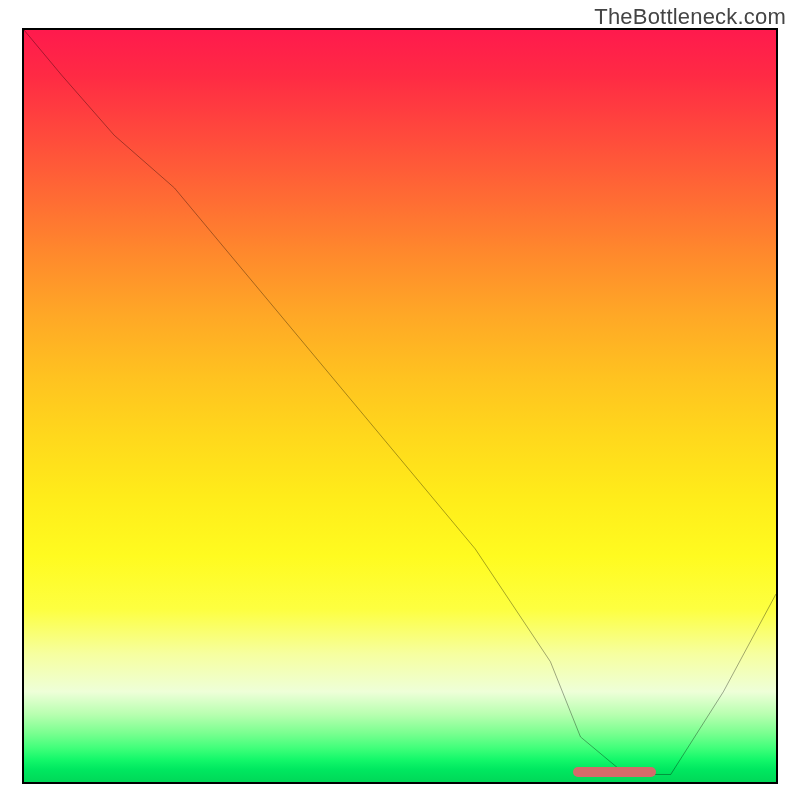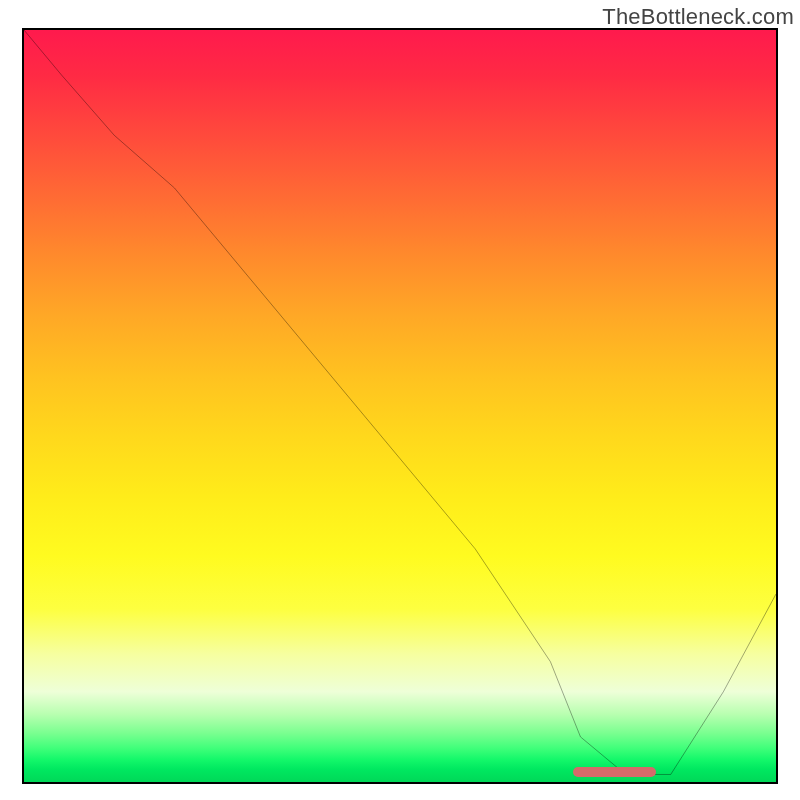--- a/index.html
+++ b/index.html
@@ -11,21 +11,21 @@
     font-family: Arial, Helvetica, sans-serif;
   }
   .container {
     position: relative;
     width: 800px;
     height: 800px;
   }
   .watermark {
     position: absolute;
     top: 4px;
-    right: 6px;
+    right: 14px;
     color: #444;
     font-size: 22px;
     font-weight: 500;
     letter-spacing: 0.2px;
     z-index: 5;
   }
   .frame {
     position: absolute;
     left: 22px;
     top: 28px;

